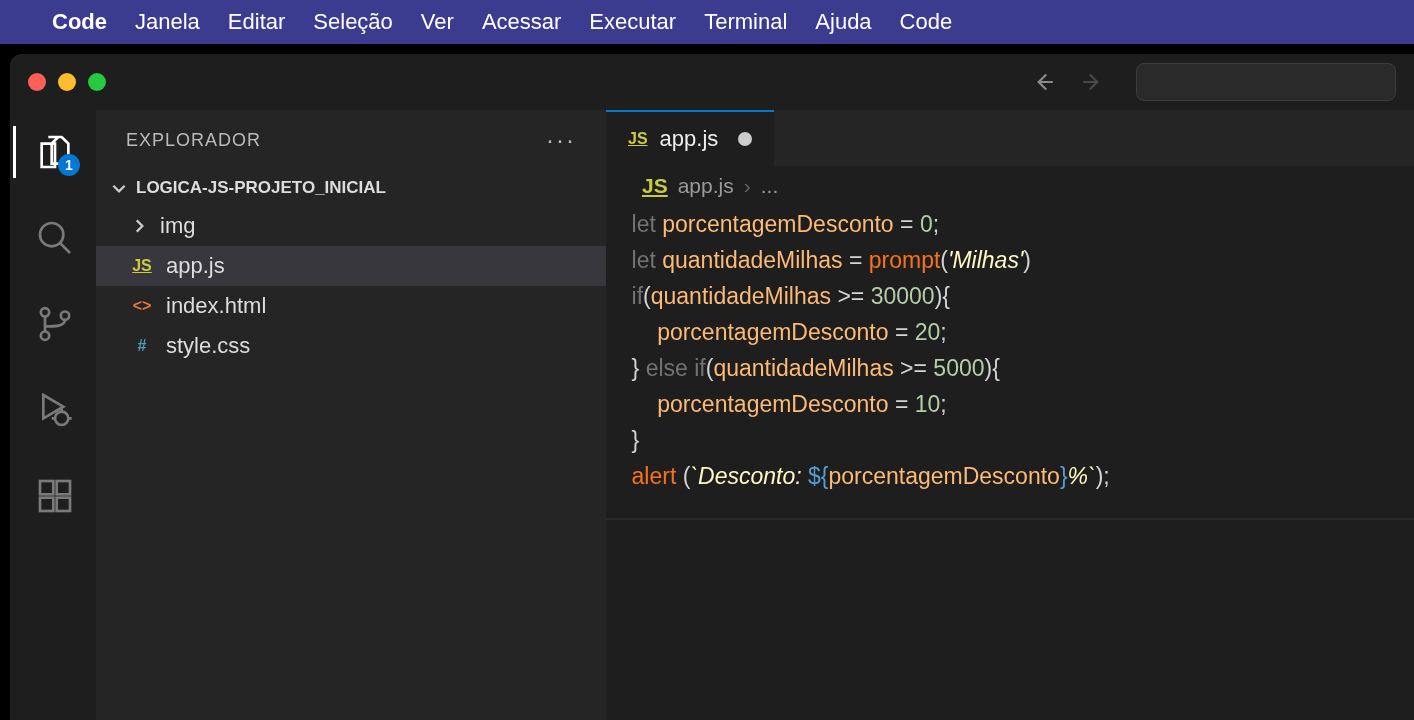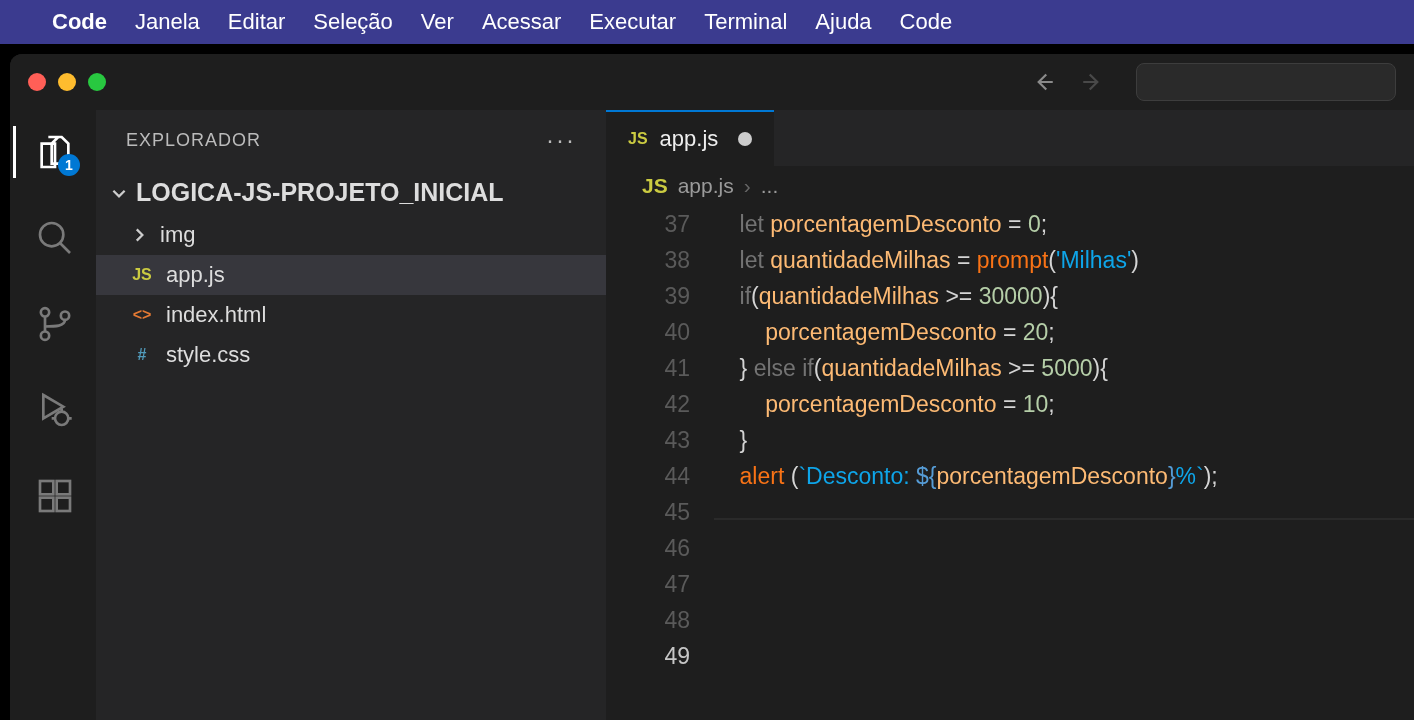--- a/index.html
+++ b/index.html
@@ -34,48 +34,48 @@
 .activitybar .item { width:100%; display:flex; justify-content:center; position:relative; padding:6px 0; }
 .activitybar .item.active::before { content:""; position:absolute; left:0; top:0; bottom:0; width:3px; background:#fff; }
 .activitybar svg { width:40px; height:40px; stroke:#7a7a7a; fill:none; stroke-width:1.6; }
 .activitybar .item.active svg { stroke:#fff; }
 .badge { position:absolute; bottom:2px; right:16px; background:#0078d4; color:#fff; border-radius:50%; width:22px; height:22px; font-size:14px; display:flex; align-items:center; justify-content:center; font-weight:600; }
 
 
 .sidebar { width:510px; background:#252526; display:flex; flex-direction:column; color:#ccc; }
 .sidebar-header { height:60px; display:flex; align-items:center; padding:0 30px; font-size:18px; letter-spacing:1px; color:#bbb; }
 .sidebar-header .more { margin-left:auto; font-size:24px; letter-spacing:2px; color:#bbb; }
-.project-root { display:flex; align-items:center; gap:8px; padding:8px 14px; font-size:25px; font-weight:700; color:#ddd; }
+.project-root { display:flex; align-items:center; gap:8px; padding:8px 14px; font-size:17px; font-weight:700; color:#ddd; }
 .project-root .chev { width:18px; height:18px; }
 .tree { font-size:22px; }
 .tree-item { display:flex; align-items:center; gap:12px; padding:7px 0 7px 34px; color:#ddd; }
 .tree-item.selected { background:#37373d; }
 .tree-item .chev { width:18px; height:18px; stroke:#ccc; fill:none; stroke-width:2; }
 .tree-item .ficon { width:24px; height:24px; display:flex; align-items:center; justify-content:center; font-size:16px; font-weight:700; }
-.ficon.js { color:#cbcb41; }
+.ficon.js { color:#cbcb41;text-decoration:underline; }
 .ficon.html { color:#e37933; }
 .ficon.css { color:#519aba; }
 
 
 .editor { flex:1; background:#1e1e1e; display:flex; flex-direction:column; }
 .tabs { height:56px; display:flex; background:#252526; }
 .tab { display:flex; align-items:center; gap:12px; padding:0 22px; background:#1e1e1e; border-top:2px solid #0078d4; font-size:22px; color:#eee; position:relative; }
 .tab .ficon { font-size:16px; font-weight:700; }
 .tab .dirty { width:14px; height:14px; border-radius:50%; background:#ccc; margin-left:8px; }
 .breadcrumb { height:40px; display:flex; align-items:center; gap:10px; padding:0 36px; font-size:21px; color:#9a9a9a; }
 .breadcrumb .sep { color:#666; }
 .code { flex:1; display:flex; font-family:"SF Mono",Menlo,Consolas,monospace; font-size:23px; line-height:36px; }
 .gutter { width:108px; text-align:right; padding-right:24px; color:#5a5a5a; user-select:none; }
 .gutter .cur { color:#c6c6c6; }
 .lines { flex:1; color:#d4d4d4; white-space:pre; }
 .kw { color:#737373; }
 .fn { color:#f97316; }
 .var { color:#fdba74; }
 .num { color:#b5cea8; }
-.str { color:#0ea5e9; }
+.str { color:#fef9c3;font-style:italic; }
 .op { color:#d4d4d4; }
 .tmpl { color:#569cd6; }
 .cursor-line { background:rgba(255,255,255,0.03); display:inline-block; width:100%; border:1px solid #2a2a2a; }
 </style>
 </head>
 <body>
 
 <div class="mac-menubar">
   <span class="apple"></span>
   <span class="bold">Code</span>
@@ -190,33 +190,18 @@
           <span class="dirty"></span>
         </div>
       </div>
       <div class="breadcrumb">
         <span class="ficon js" style="color:#cbcb41;font-weight:700">JS</span>
         <span>app.js</span>
         <span class="sep">›</span>
         <span>...</span>
       </div>
       <div class="code">
-        <div class="gutter" id="gutter">
-            <div>37</div>
-            <div>38</div>
-            <div>39</div>
-            <div>40</div>
-            <div>41</div>
-            <div>42</div>
-            <div>43</div>
-            <div>44</div>
-            <div>45</div>
-            <div>46</div>
-            <div>47</div>
-            <div>48</div>
-            <div class="cur">49</div>
-          </div>
         <div class="lines" id="lines"><div><span class="kw">    let </span><span class="var">porcentagemDesconto</span><span class="op"> = </span><span class="num">0</span><span class="op">;</span></div><div><span class="kw">    let </span><span class="var">quantidadeMilhas</span><span class="op"> = </span><span class="fn">prompt</span><span class="op">(</span><span class="str">'Milhas'</span><span class="op">)</span></div><div><span class="op"></span></div><div><span class="op">    </span><span class="kw">if</span><span class="op">(</span><span class="var">quantidadeMilhas</span><span class="op"> &gt;= </span><span class="num">30000</span><span class="op">){</span></div><div><span class="op">        </span><span class="var">porcentagemDesconto</span><span class="op"> = </span><span class="num">20</span><span class="op">;</span></div><div><span class="op"></span></div><div><span class="op">    } </span><span class="kw">else if</span><span class="op">(</span><span class="var">quantidadeMilhas</span><span class="op"> &gt;= </span><span class="num">5000</span><span class="op">){</span></div><div><span class="op">        </span><span class="var">porcentagemDesconto</span><span class="op"> = </span><span class="num">10</span><span class="op">;</span></div><div><span class="op">    }</span></div><div><span class="op">    </span><span class="fn">alert </span><span class="op">(</span><span class="str">`Desconto: </span><span class="tmpl">${</span><span class="var">porcentagemDesconto</span><span class="tmpl">}</span><span class="str">%`</span><span class="op">);</span></div><div><span class="op"></span></div><div><span class="op"></span></div><div class="cursor-line"><span class="op"></span></div></div>
       </div>
     </div>
 
   </div>
 </div>
 
 </body></html>

